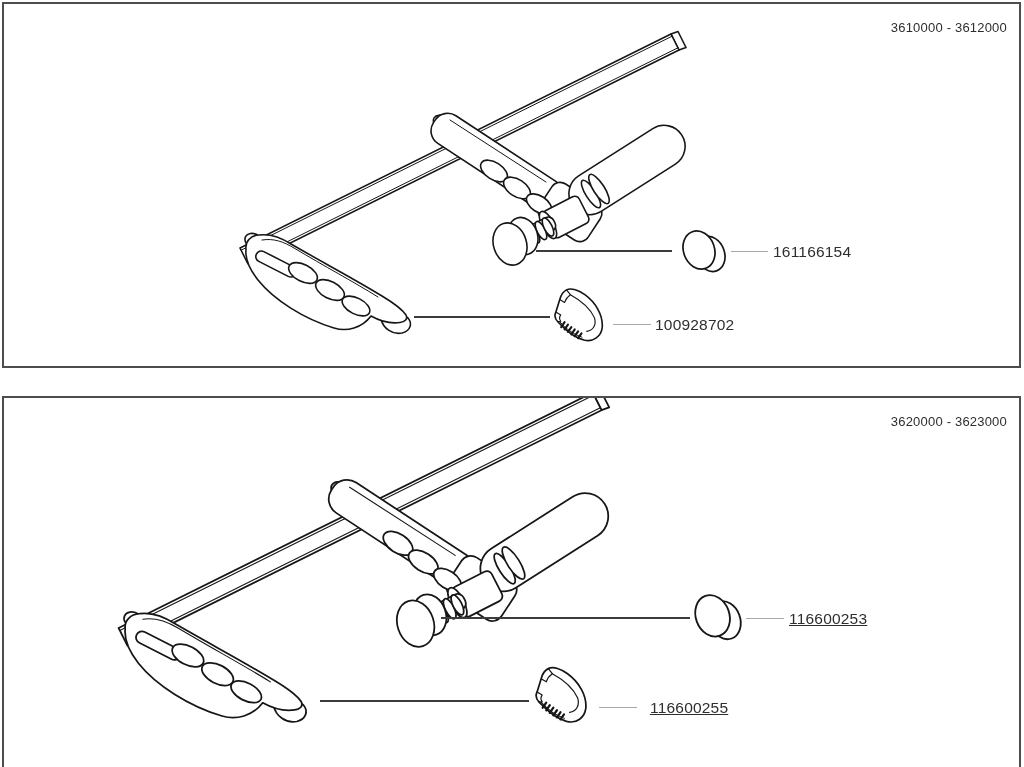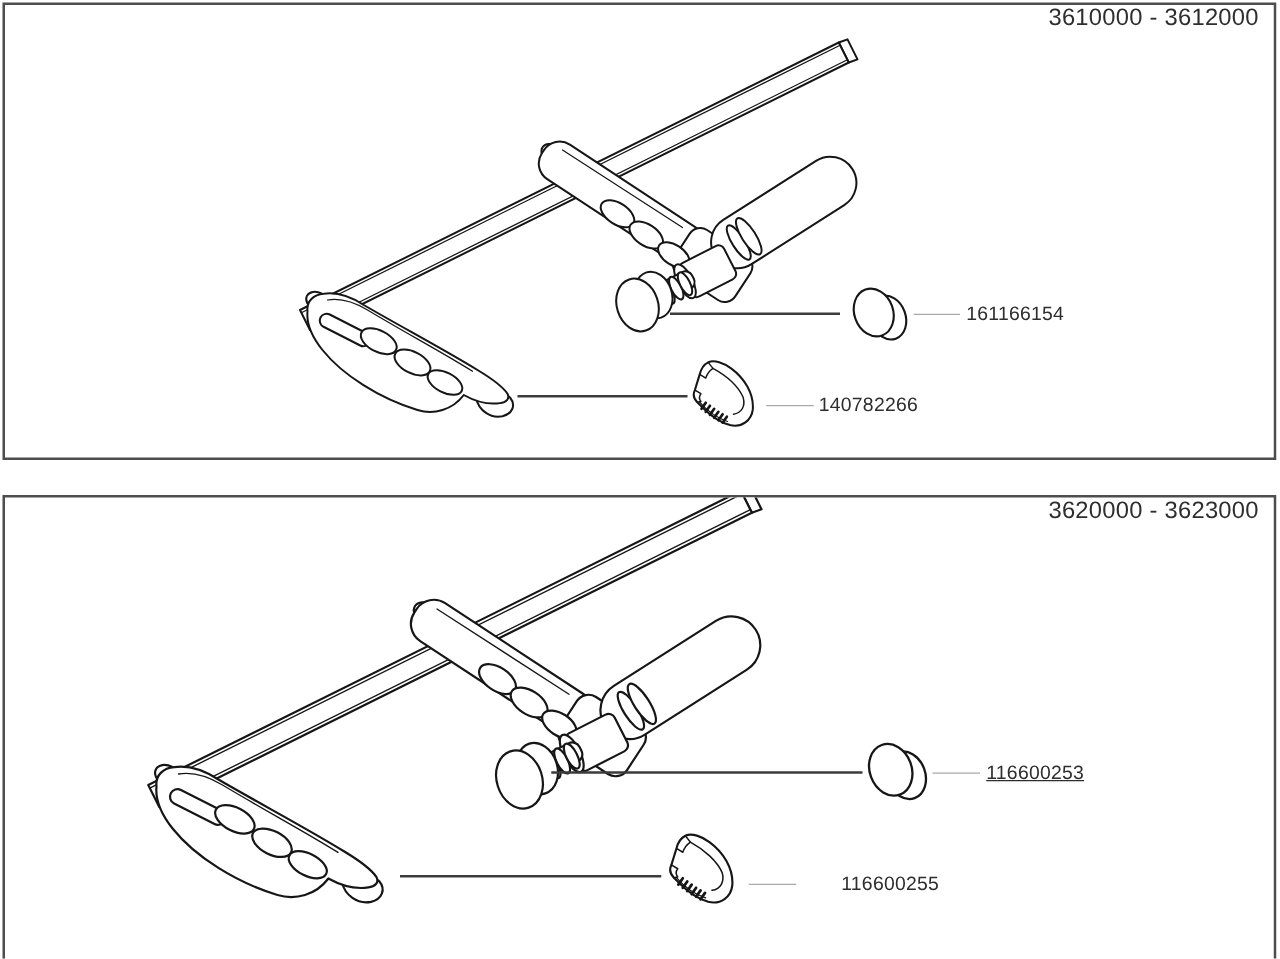--- a/index.html
+++ b/index.html
@@ -6,21 +6,21 @@
     --border:#4d4d4d; --line:#161616; --leader-dark:#3c3c3c;
     --leader-gray:#a9a9a9; --text:#2e2e2e; --background:#ffffff;
   }
   html,body{margin:0;padding:0;background:var(--background);}
   .page{position:relative;width:1024px;height:767px;background:var(--background);
     font-family:"Liberation Sans",sans-serif;overflow:hidden;}
   .panel{position:absolute;left:2px;width:1019px;border:2px solid var(--border);
     box-sizing:border-box;background:var(--background);overflow:hidden;}
   .panel-1{top:2px;height:366px;}
   .panel-2{top:396px;height:446px;}
-  .panel-header{position:absolute;top:0;right:12px;font-size:19px;
+  .panel-header{position:absolute;top:16px;right:12px;font-size:13px;
     color:var(--text);letter-spacing:0.2px;white-space:nowrap;}
   .abs{position:absolute;}
   .leader{position:absolute;height:0;border-top:2px solid var(--leader-dark);}
   .leader.gray{border-top:1.5px solid var(--leader-gray);}
   .part-label{position:absolute;transform:translateY(-50%);font-size:15.5px;
     color:var(--text);white-space:nowrap;letter-spacing:0.2px;}
   svg{display:block;}
   .defs-holder{position:absolute;width:0;height:0;overflow:hidden;}
 </style>
 </head>
@@ -118,21 +118,21 @@
       <use href="#pad-disc-symbol"></use>
     </svg>
     <div class="leader gray" style="left:727px;top:247px;width:37px;"></div>
     <span class="part-label" style="left:769px;top:248px;">161166154</span>
 
     <div class="leader" style="left:410px;top:312px;width:136px;"></div>
     <svg class="abs" style="left:546px;top:282px;" width="62" height="56" viewBox="0 0 64 58">
       <use href="#end-cap-symbol"></use>
     </svg>
     <div class="leader gray" style="left:609px;top:320px;width:38px;"></div>
-    <span class="part-label" style="left:651px;top:321px;">140782266</span>
+    <span class="part-label" style="left:651px;top:321px;">100928702</span>
   </section>
 
   <section class="panel panel-2">
     <div class="panel-header">3620000 - 3623000</div>
 
     <svg class="abs" style="left:-46px;top:-12px;" width="660" height="352" viewBox="0 0 600 320">
       <use href="#clamp-symbol"></use>
     </svg>
 
     <div class="leader" style="left:437px;top:219px;width:249px;"></div>
@@ -140,16 +140,16 @@
       <use href="#pad-disc-symbol"></use>
     </svg>
     <div class="leader gray" style="left:742px;top:220px;width:38px;"></div>
     <span class="part-label" style="left:785px;top:221px;text-decoration:underline;">116600253</span>
 
     <div class="leader" style="left:316px;top:302px;width:209px;"></div>
     <svg class="abs" style="left:527px;top:266px;" width="65" height="60" viewBox="0 0 64 58">
       <use href="#end-cap-symbol"></use>
     </svg>
     <div class="leader gray" style="left:595px;top:309px;width:38px;"></div>
-    <span class="part-label" style="left:669px;top:310px;">116600255</span>
+    <span class="part-label" style="left:646px;top:310px;text-decoration:underline;">116600255</span>
   </section>
 
 </div>
 
 </body></html>

